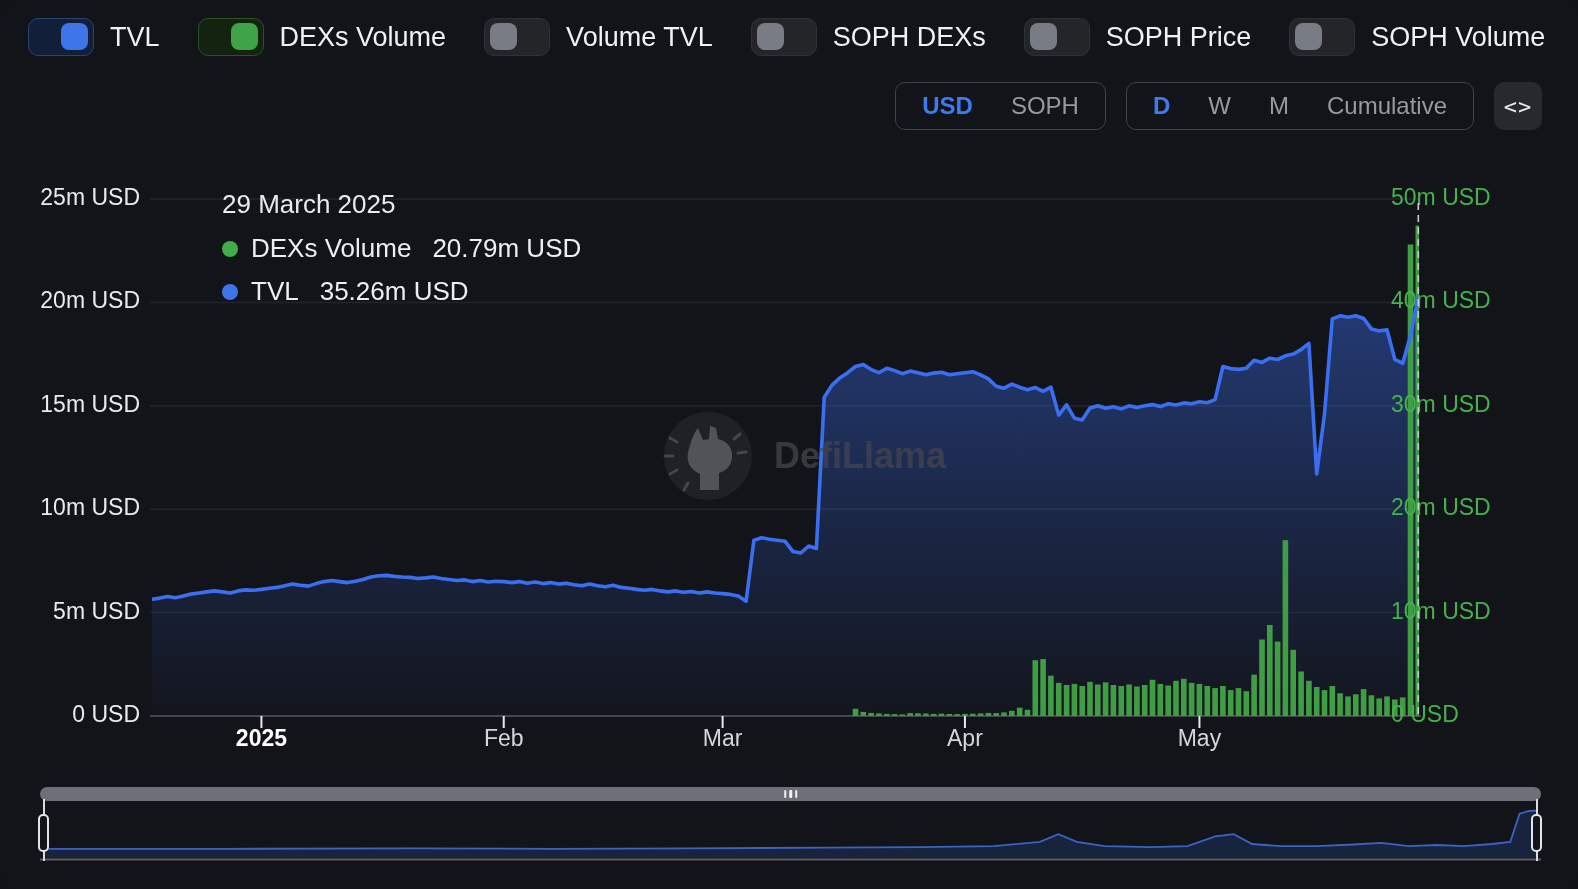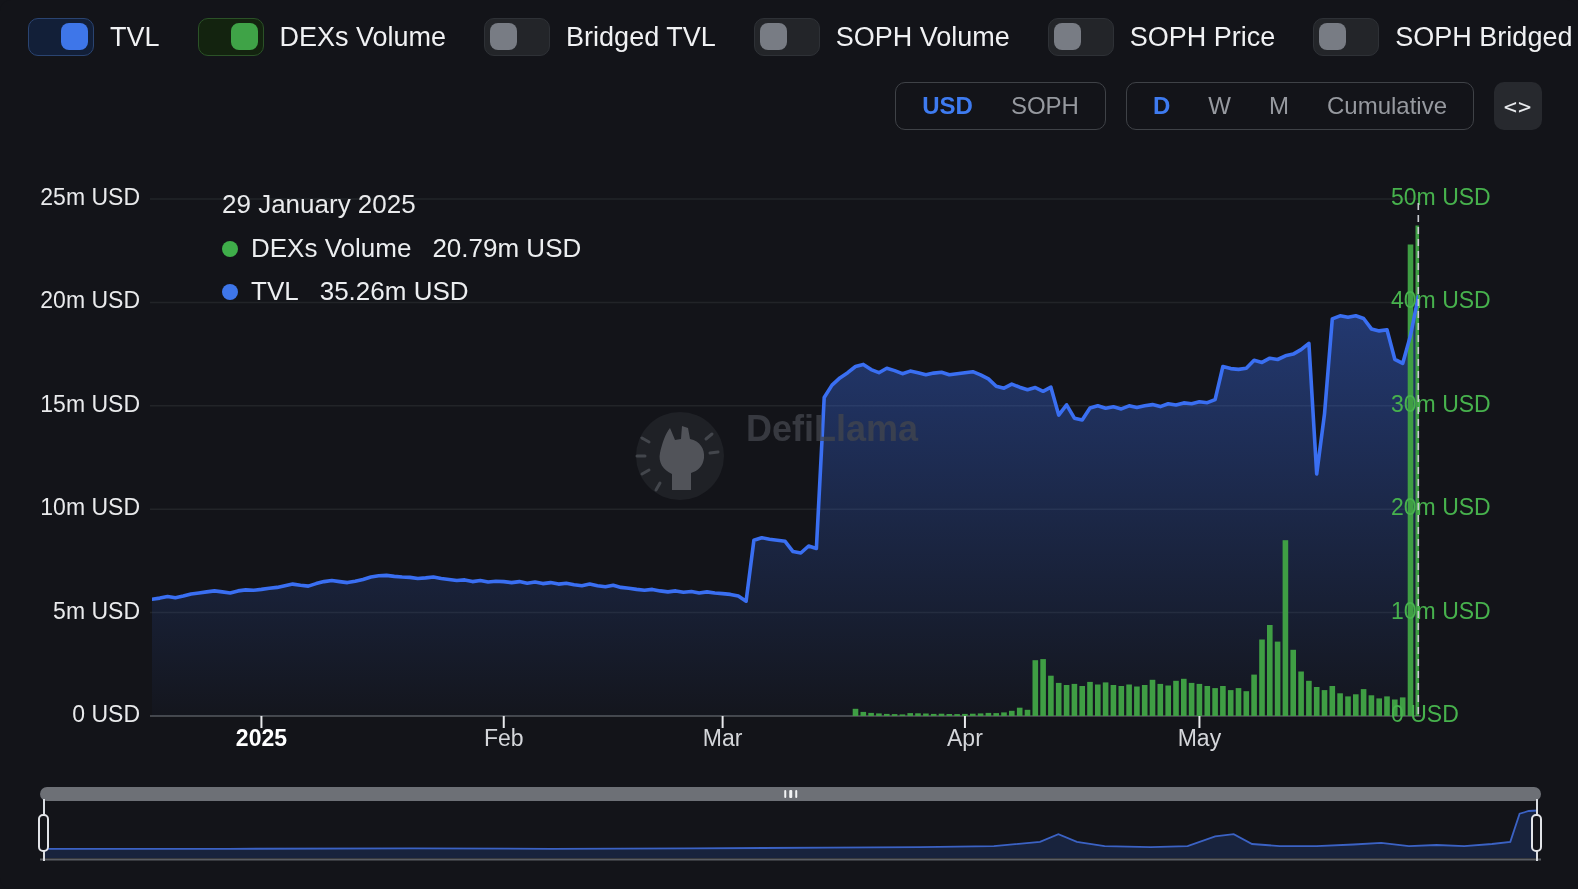--- a/index.html
+++ b/index.html
@@ -23,21 +23,21 @@
             justify-content:center;cursor:pointer;color:#e8eaed;
             font-family:"DejaVu Sans Mono",monospace;font-size:22px;letter-spacing:1px;}
   
   .tooltip{position:absolute;left:222px;top:190px;font-size:26px;line-height:1.15;z-index:5;}
   .tt-date{color:#e9eaec;margin-bottom:14px;}
   .tt-row{display:flex;align-items:center;gap:13px;margin-top:13px;color:#eceef0;}
   .tt-dot{width:16px;height:16px;border-radius:50%;flex:0 0 auto;}
   .tt-name{white-space:nowrap;}
   .tt-val{white-space:nowrap;margin-left:8px;}
   
-  .watermark{position:absolute;left:632px;top:408px;display:flex;align-items:flex-start;gap:18px;z-index:2;pointer-events:none;}
+  .watermark{position:absolute;left:660px;top:408px;display:flex;align-items:center;gap:18px;z-index:2;pointer-events:none;}
   .wm-text{font-size:36px;font-weight:700;color:#43464d;opacity:0.75;}
   
   .scrollbar{position:absolute;left:40px;top:787px;width:1501px;height:14px;border-radius:7px;background:#6d7076;z-index:4;}
   .scroll-grip{position:absolute;left:50%;top:3px;transform:translateX(-50%);display:flex;gap:3px;}
   .scroll-grip span{display:block;width:2.5px;height:8px;background:#f2f3f5;border-radius:1px;}
   .brush-hairline{position:absolute;top:799px;width:2px;height:62px;background:#d9dce1;z-index:4;}
   .brush-handle{position:absolute;top:814px;width:11px;height:38px;border:2.5px solid #e2e4e8;border-radius:5px;
                 background:#131419;box-sizing:border-box;z-index:5;cursor:ew-resize;}
   svg text{font-family:"Liberation Sans",sans-serif;}
 </style>
@@ -56,39 +56,39 @@
       <div class="legend-item">
         <div class="tgl on" style="background: rgb(19, 35, 15); border-color: rgb(43, 82, 39);">
           <div class="knob" style="background: rgb(63, 163, 71);"></div>
         </div>
         <span class="legend-label">DEXs Volume</span>
       </div>
       <div class="legend-item">
         <div class="tgl off" style="background: rgb(35, 37, 41); border-color: rgb(46, 49, 54);">
           <div class="knob" style="background: rgb(120, 124, 132);"></div>
         </div>
-        <span class="legend-label">Bridged TVL</span>
+        <span class="legend-label">Volume TVL</span>
+      </div>
+      <div class="legend-item">
+        <div class="tgl off" style="background: rgb(35, 37, 41); border-color: rgb(46, 49, 54);">
+          <div class="knob" style="background: rgb(120, 124, 132);"></div>
+        </div>
+        <span class="legend-label">SOPH DEXs</span>
+      </div>
+      <div class="legend-item">
+        <div class="tgl off" style="background: rgb(35, 37, 41); border-color: rgb(46, 49, 54);">
+          <div class="knob" style="background: rgb(120, 124, 132);"></div>
+        </div>
+        <span class="legend-label">SOPH Price</span>
       </div>
       <div class="legend-item">
         <div class="tgl off" style="background: rgb(35, 37, 41); border-color: rgb(46, 49, 54);">
           <div class="knob" style="background: rgb(120, 124, 132);"></div>
         </div>
         <span class="legend-label">SOPH Volume</span>
-      </div>
-      <div class="legend-item">
-        <div class="tgl off" style="background: rgb(35, 37, 41); border-color: rgb(46, 49, 54);">
-          <div class="knob" style="background: rgb(120, 124, 132);"></div>
-        </div>
-        <span class="legend-label">SOPH Price</span>
-      </div>
-      <div class="legend-item">
-        <div class="tgl off" style="background: rgb(35, 37, 41); border-color: rgb(46, 49, 54);">
-          <div class="knob" style="background: rgb(120, 124, 132);"></div>
-        </div>
-        <span class="legend-label">SOPH Bridged</span>
       </div>
     </div>
 
   <div class="controls-row">
     <div class="seg-group" id="currency-group">
         <span class="seg-opt sel">USD</span>
         <span class="seg-opt">SOPH</span>
       </div>
     <div class="seg-group" id="period-group">
         <span class="seg-opt sel">D</span>
@@ -242,21 +242,21 @@
         <line x1="24" y1="82" x2="28" y2="75"></line>
         <line x1="80" y1="26" x2="74" y2="31"></line>
         <line x1="86" y1="44" x2="78" y2="45"></line>
       </g>
       <path fill="#56595f" opacity="0.9" d="M38 20 L43 32 L49 31 L50 18 L56 20 L58 31 C68 33 73 41 72 50 C71 58 66 63 59 65 L59 82 L40 82 L40 66 C31 62 26 54 28 45 C30 36 33 26 38 20 Z"></path>
     </svg>
     <span class="wm-text">DefiLlama</span>
   </div>
 
   <div class="tooltip">
-    <div class="tt-date">29 January 2025</div>
+    <div class="tt-date">29 March 2025</div>
     <div class="tt-row">
       <span class="tt-dot" id="tt-dot-0" style="background: rgb(63, 174, 74);"></span>
       <span class="tt-name">DEXs Volume</span>
       <span class="tt-val">20.79m USD</span>
     </div>
     <div class="tt-row">
       <span class="tt-dot" id="tt-dot-1" style="background: rgb(62, 118, 233);"></span>
       <span class="tt-name">TVL</span>
       <span class="tt-val">35.26m USD</span>
     </div>

